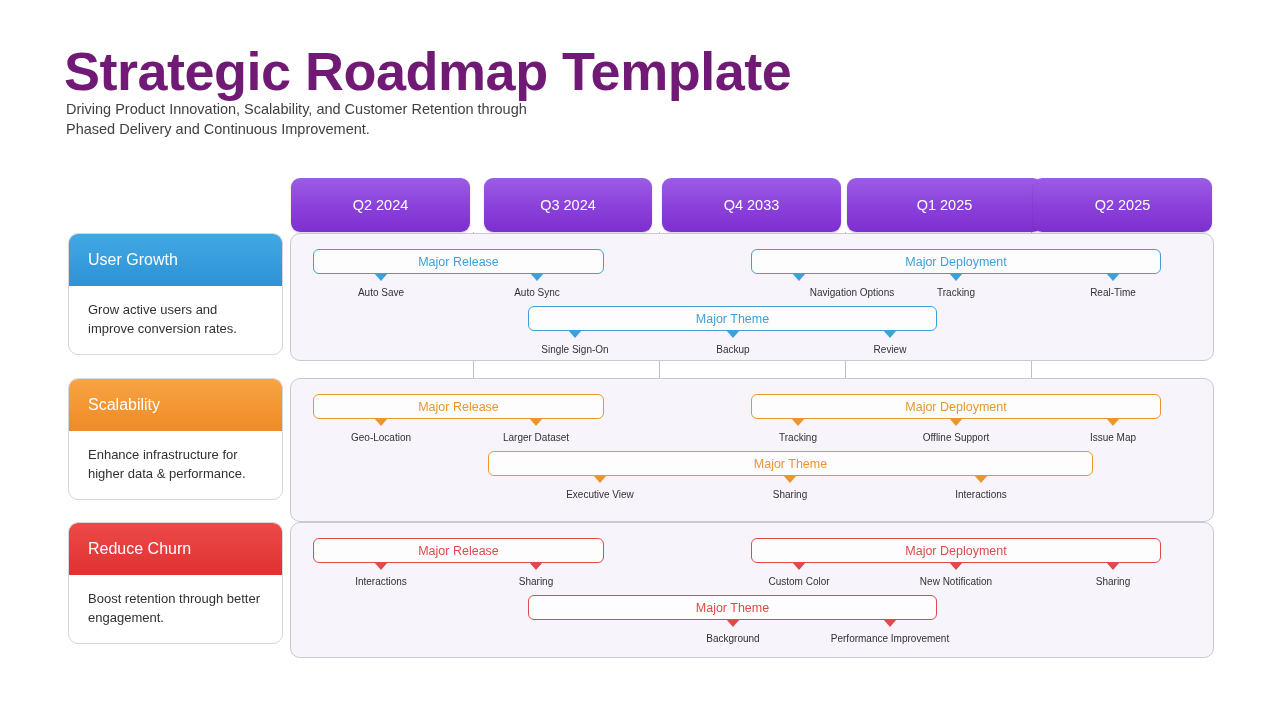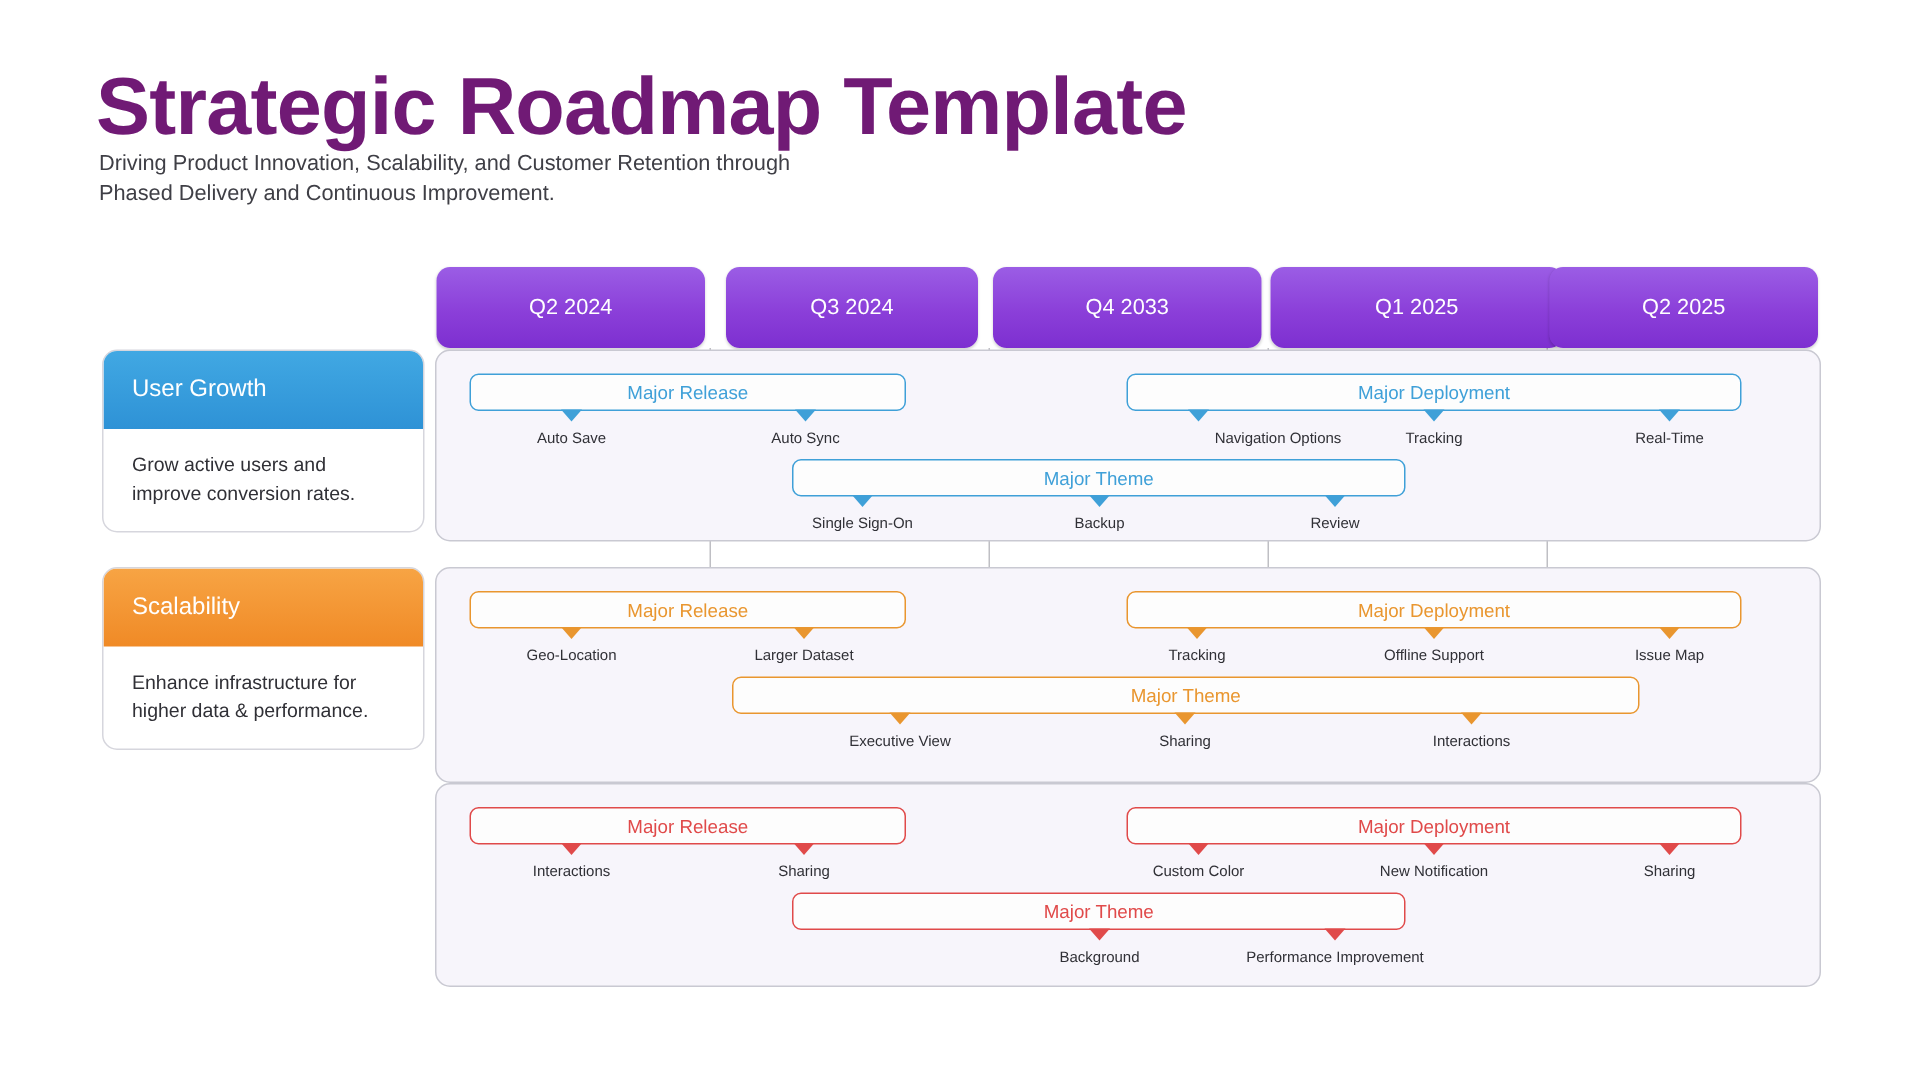--- a/index.html
+++ b/index.html
@@ -205,20 +205,24 @@
     <div class="ms-label" style="left: 956px; top: 432px;">Offline Support</div>
     <div class="arrow orange" style="left: 1106px; top: 418px;"></div>
     <div class="ms-label" style="left: 1113px; top: 432px;">Issue Map</div>
     <div class="bar orange" style="left: 488px; width: 605px; top: 451px;">Major Theme</div>
     <div class="arrow orange" style="left: 593px; top: 475px;"></div>
     <div class="ms-label" style="left: 600px; top: 489px;">Executive View</div>
     <div class="arrow orange" style="left: 783px; top: 475px;"></div>
     <div class="ms-label" style="left: 790px; top: 489px;">Sharing</div>
     <div class="arrow orange" style="left: 974px; top: 475px;"></div>
     <div class="ms-label" style="left: 981px; top: 489px;">Interactions</div>
+    <div class="cat-card cat-red" style="top: 522px;">
+      <div class="cat-head">Reduce Churn</div>
+      <div class="cat-desc">Boost retention through better engagement.</div>
+    </div>
     <div class="lane" style="top: 522px; height: 136px;"></div>
     <div class="bar red" style="left: 313px; width: 291px; top: 538px;">Major Release</div>
     <div class="arrow red" style="left: 374px; top: 562px;"></div>
     <div class="ms-label" style="left: 381px; top: 576px;">Interactions</div>
     <div class="arrow red" style="left: 529px; top: 562px;"></div>
     <div class="ms-label" style="left: 536px; top: 576px;">Sharing</div>
     <div class="bar red" style="left: 751px; width: 410px; top: 538px;">Major Deployment</div>
     <div class="arrow red" style="left: 792px; top: 562px;"></div>
     <div class="ms-label" style="left: 799px; top: 576px;">Custom Color</div>
     <div class="arrow red" style="left: 949px; top: 562px;"></div>

